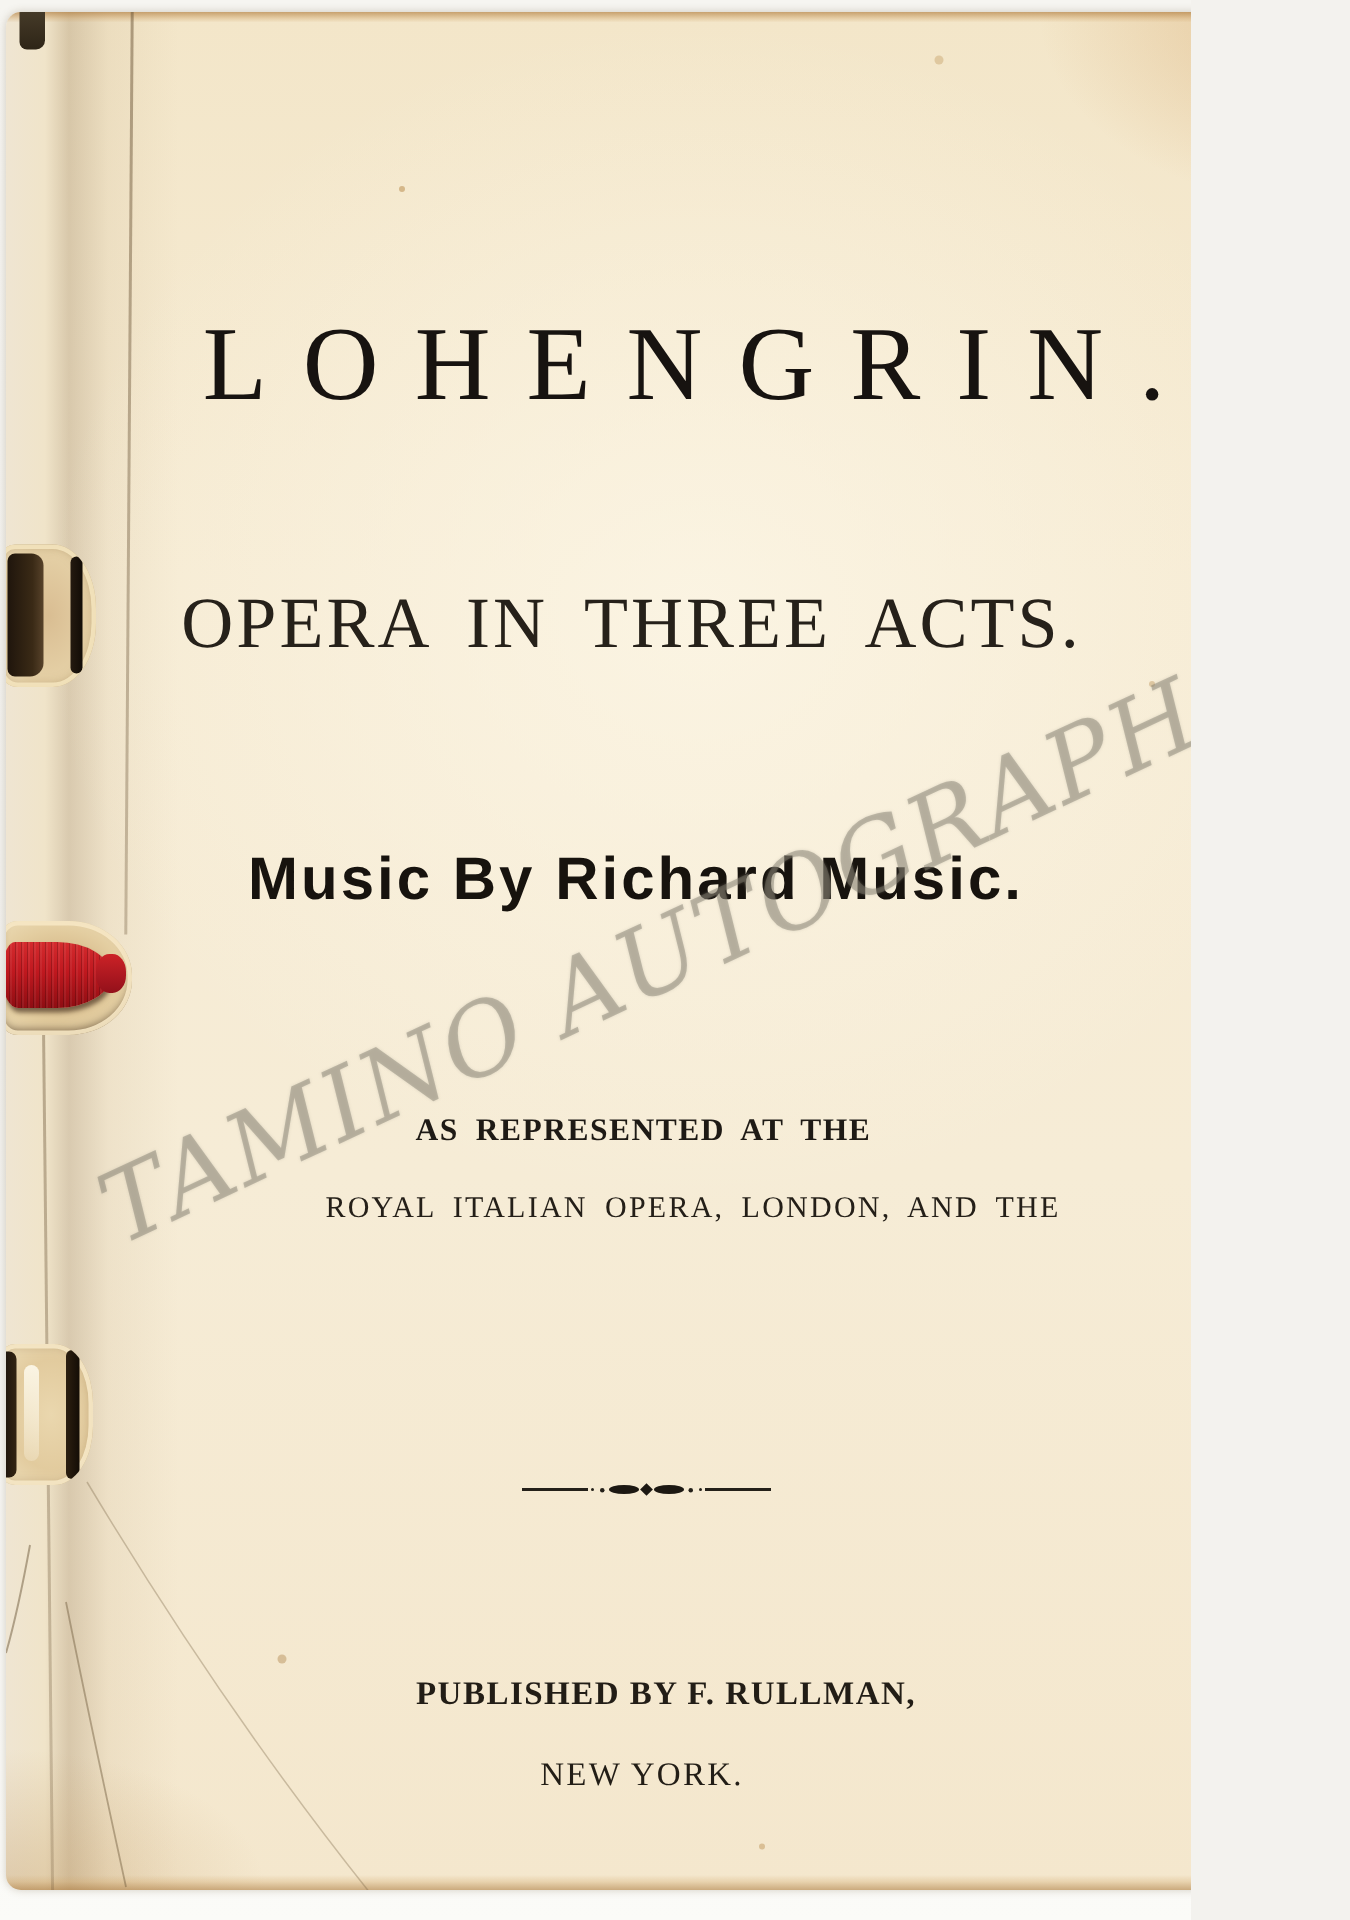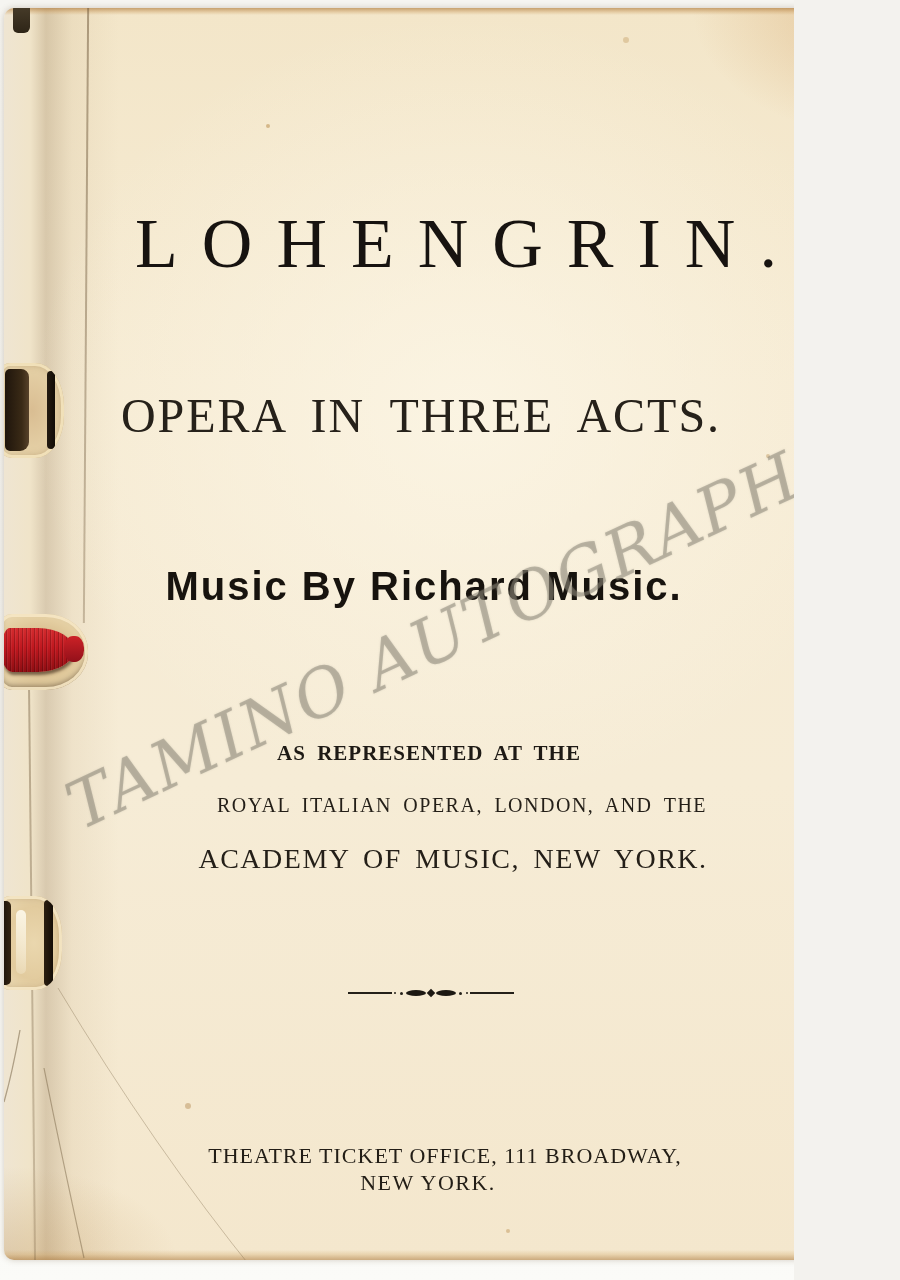--- a/index.html
+++ b/index.html
@@ -138,32 +138,31 @@
       <path d="M40,1060 C54,1130 68,1195 80,1250" stroke="rgba(110,90,60,.45)" stroke-width="1.2" fill="none"></path>
       <path d="M54,980 Q150,1140 254,1268" stroke="rgba(120,100,70,.35)" stroke-width="1" fill="none"></path>
       <path d="M858,18 Q838,52 828,90" stroke="rgba(140,105,60,.35)" stroke-width="1" fill="none"></path>
     </svg>
 
     <h1 class="txt title" style="margin:0;font-weight:400;">LOHENGRIN.</h1>
     <div class="txt subtitle">OPERA IN THREE ACTS.</div>
     <div class="txt byline">Music By Richard Music.</div>
     <div class="txt rep-intro">AS REPRESENTED AT THE</div>
     <div class="txt rep-line1">ROYAL ITALIAN OPERA, LONDON, AND THE</div>
-    <div class="txt rep-line2">ACADEMY OF MUSIC, NEW YORK.</div>
 
     <div class="ornament">
       <div class="orn-line"></div>
       <div class="orn-dot small"></div>
       <div class="orn-dot"></div>
       <div class="orn-ellipse"></div>
       <div class="orn-diamond"></div>
       <div class="orn-ellipse"></div>
       <div class="orn-dot"></div>
       <div class="orn-dot small"></div>
       <div class="orn-line"></div>
     </div>
 
-    <div class="txt pub2">THEATRE TICKET OFFICE, 111 BROADWAY,</div>
+    <div class="txt pub1">PUBLISHED BY F. RULLMAN,</div>
     <div class="txt pub3">NEW YORK.</div>
 
     <div class="watermark">TAMINO AUTOGRAPHS</div>
   </div>
 </div>
 
 </body></html>

